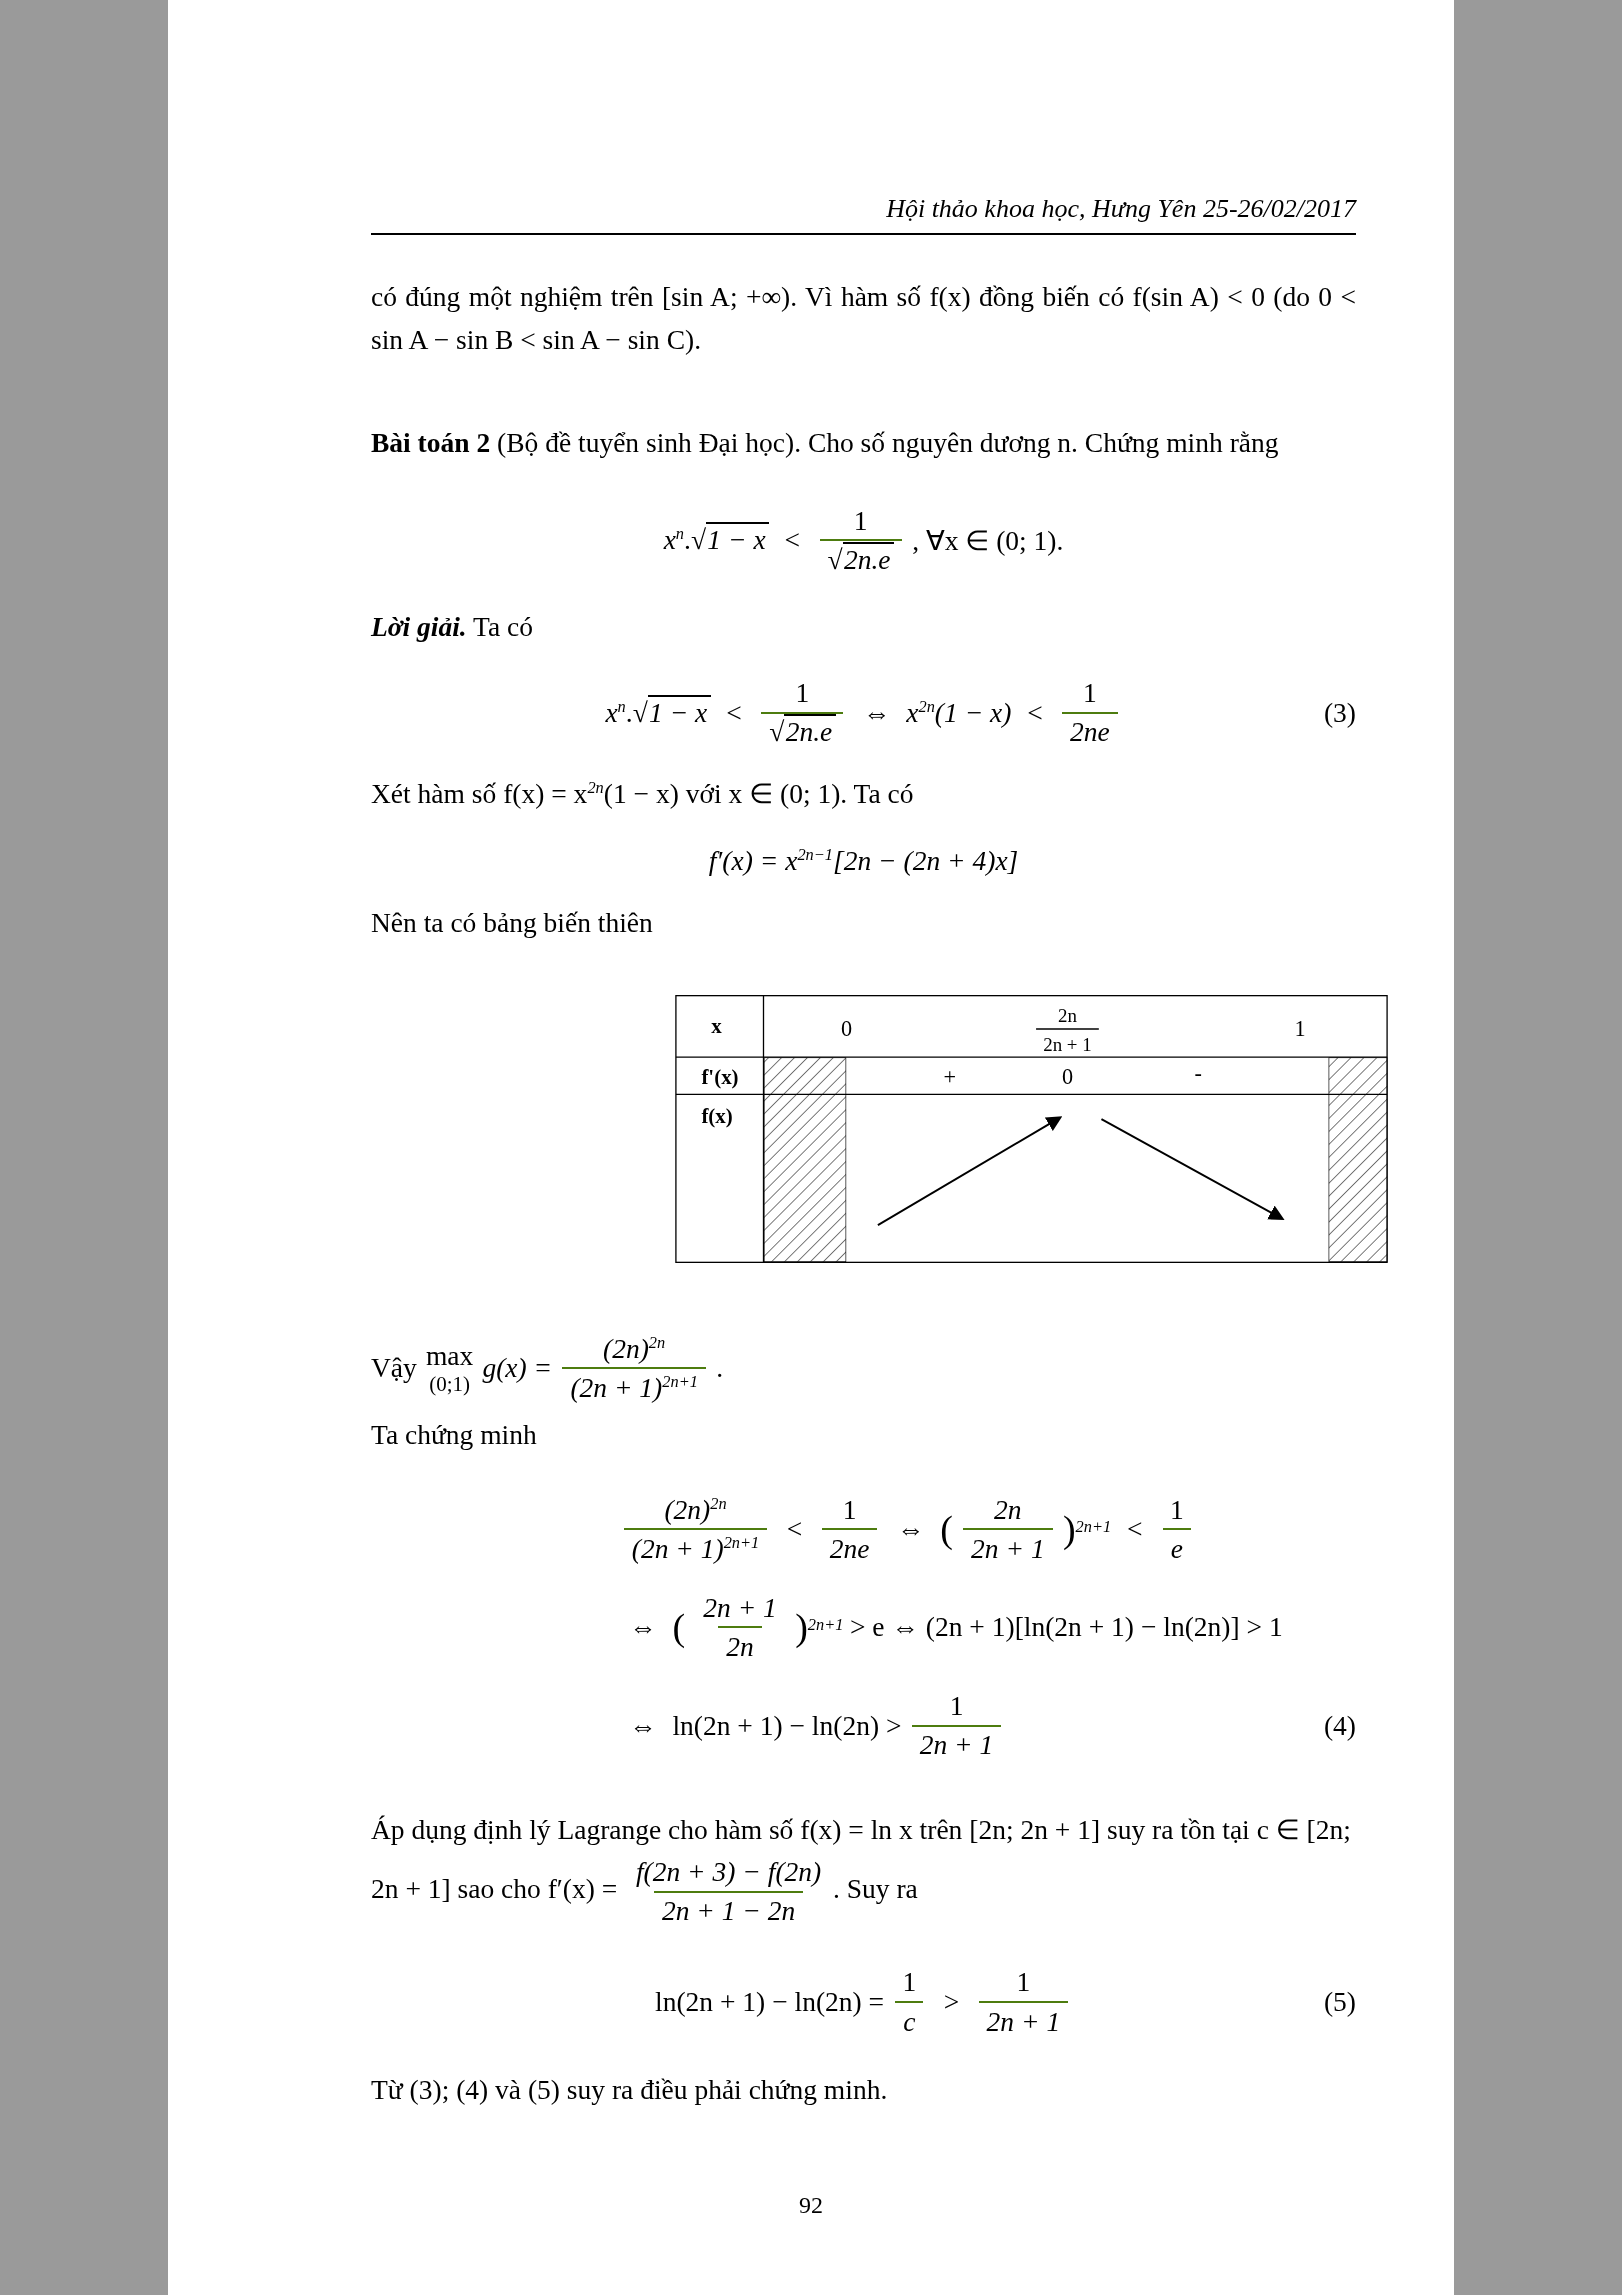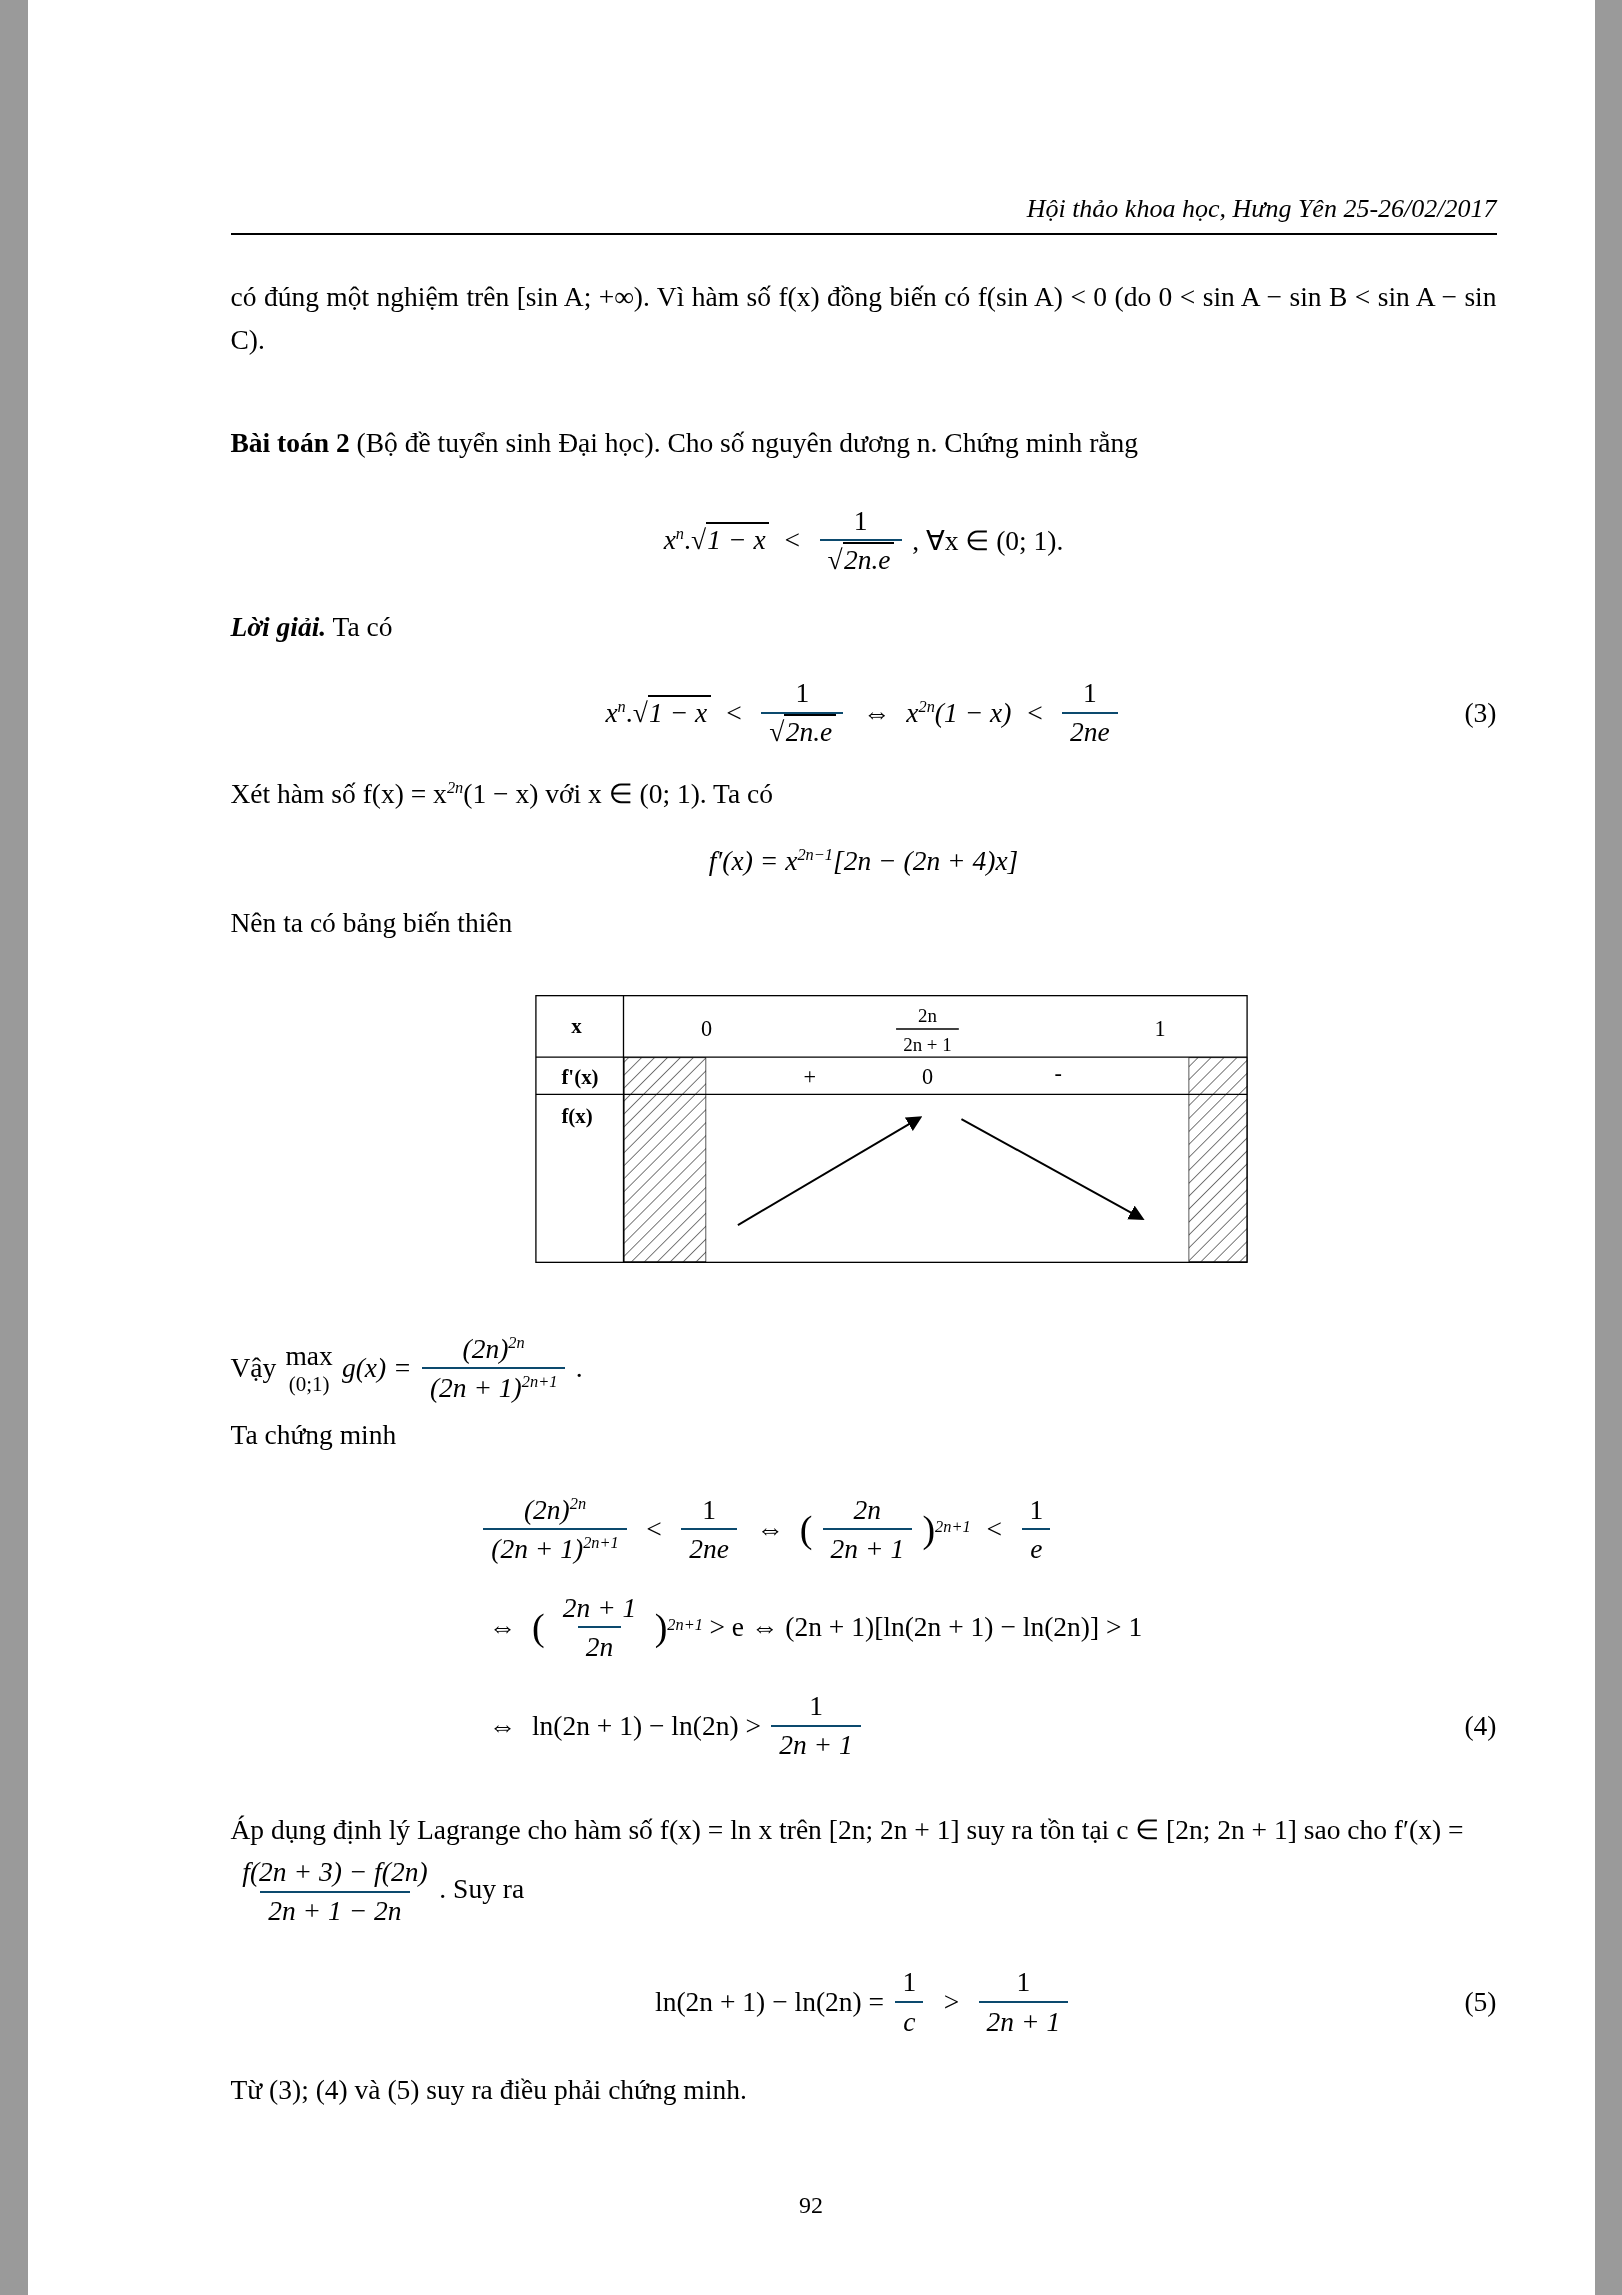--- a/index.html
+++ b/index.html
@@ -1,17 +1,17 @@
 <!DOCTYPE html>
 <html style="font-size:10.5px"><head>
 <meta charset="utf-8">
 <style>
   html,body{margin:0;padding:0;background:#9a9a9a;}
   .page{
-    position:relative;width:1567px;height:2295px;background:#ffffff;color:#000000;
+    position:relative;width:1286px;height:2295px;background:#ffffff;color:#000000;
     font-family:"Liberation Serif", serif;font-size:27.5px;box-sizing:border-box;
     padding:193px 98px 0 203px;overflow:hidden;margin:0 auto;
   }
   .header-text{font-style:italic;text-align:right;font-size:26px;line-height:1.2;}
   .rule{height:0;border-top:2px solid #000;margin-top:9.2px;}
   .para{margin:0;line-height:1.55;}
   .p-intro{margin-top:41px;text-align:justify;}
   .p-problem{margin-top:60px;}
   .p-solution{margin-top:27.5px;}
   .p-xet{margin-top:22px;}
@@ -27,21 +27,21 @@
   .d-main{margin-top:38px;}
   .d-3{margin-top:26px;}
   .d-deriv{margin-top:29px;}
   .d-5{margin-top:34px;}
   .mrow{display:flex;align-items:center;gap:6.5px;}
   .grp{white-space:nowrap;}
   .rel,.iff{margin:0 9.2px;white-space:nowrap;}
   .frac{display:inline-flex;flex-direction:column;align-items:center;text-align:center;
         vertical-align:middle;margin:0 3.9px;line-height:1.3;}
   .frac .num,.frac .den{padding:0.7px 7.9px;white-space:nowrap;}
-  .frac .den{border-top:2px solid #0c4a6e;}
+  .frac .den{border-top:2px solid #4d7c0f;}
   .sqrt{white-space:nowrap;}
   .sqrt .rad{border-top:2px solid #000;padding:0 3.3px 0 1.3px;}
   sup{font-size:16.4px;}
   .bigp{font-size:38px;font-weight:400;}
   .eqnum{position:absolute;right:0;top:50%;transform:translateY(-50%);}
   .understack{display:inline-flex;flex-direction:column;align-items:center;line-height:1;margin:0 2.6px;vertical-align:middle;}
   .understack .u-bot{font-size:21px;margin-top:3.9px;}
   .table-wrap{margin:51px 0 0 304px;width:713px;}
   .vt text{font-family:"Liberation Serif", serif;font-size:34px;fill:#000;}
   .vt text.lbl{font-weight:bold;font-size:32px;}

